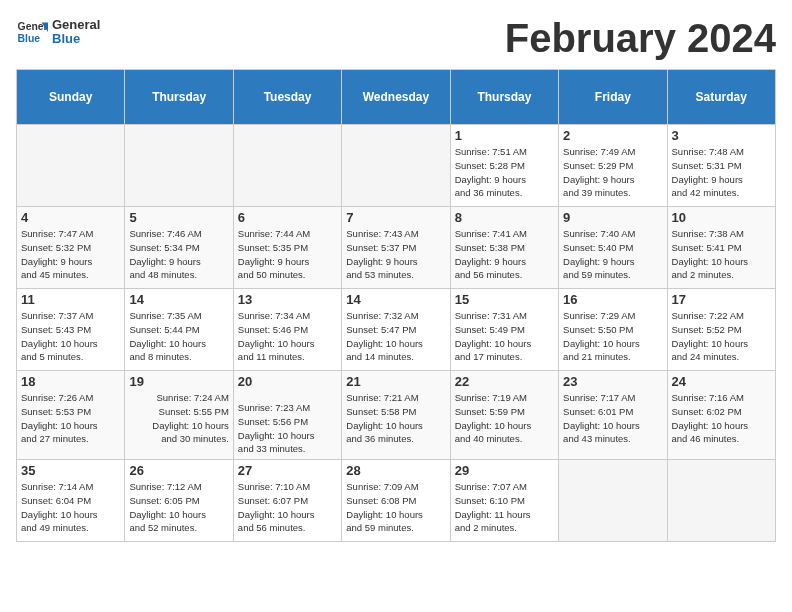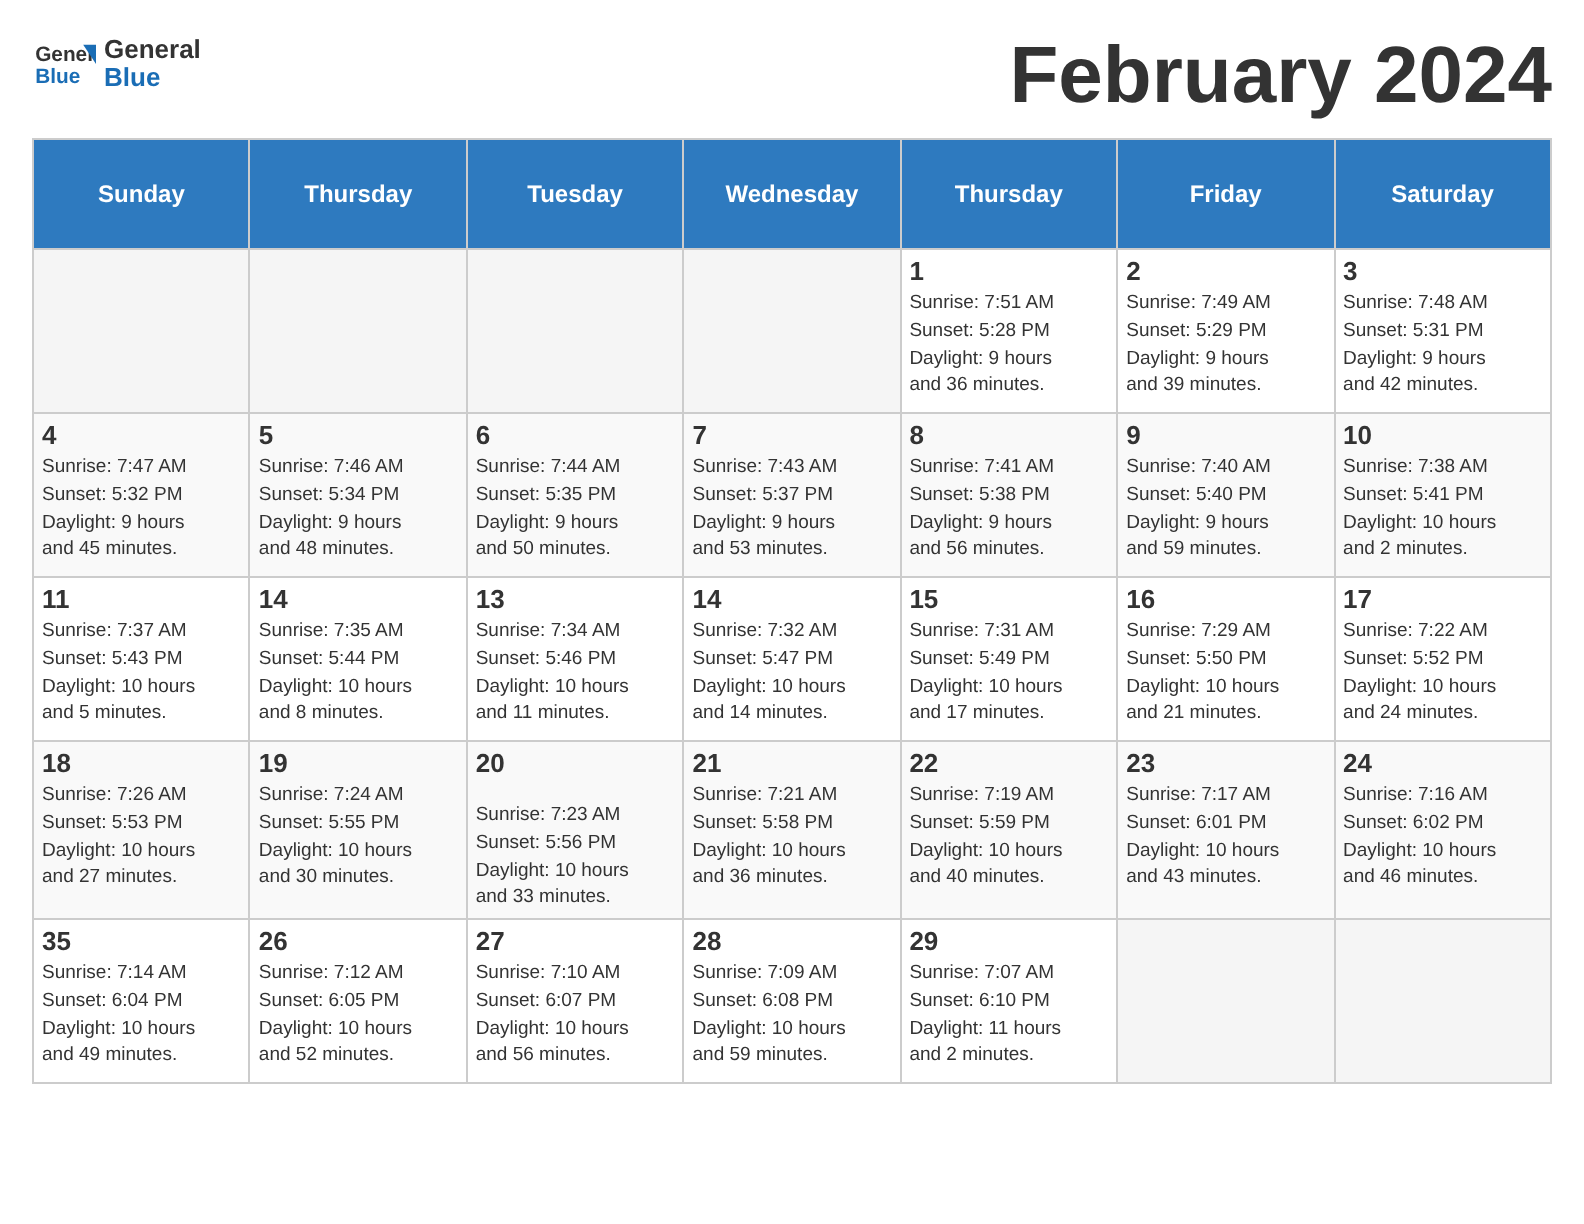--- a/index.html
+++ b/index.html
@@ -244,21 +244,21 @@
       <tr>
         <td>
           <span class="day-num">18</span>
           <div class="day-info" style="white-space: pre-line;">Sunrise: 7:26 AM
 Sunset: 5:53 PM
 Daylight: 10 hours
 and 27 minutes.</div>
         </td>
         <td>
           <span class="day-num">19</span>
-          <div class="day-info" style="white-space: pre-line;">Sunrise: 7:24 AM
+          <div class="day-info" style="white-space: pre-line; text-align: right;">Sunrise: 7:24 AM
 Sunset: 5:55 PM
 Daylight: 10 hours
 and 30 minutes.</div>
         </td>
         <td>
           <span class="day-num">20</span>
           <div class="day-info" style="white-space: pre-line; margin-top: 12px;">Sunrise: 7:23 AM
 Sunset: 5:56 PM
 Daylight: 10 hours
 and 33 minutes.</div>

